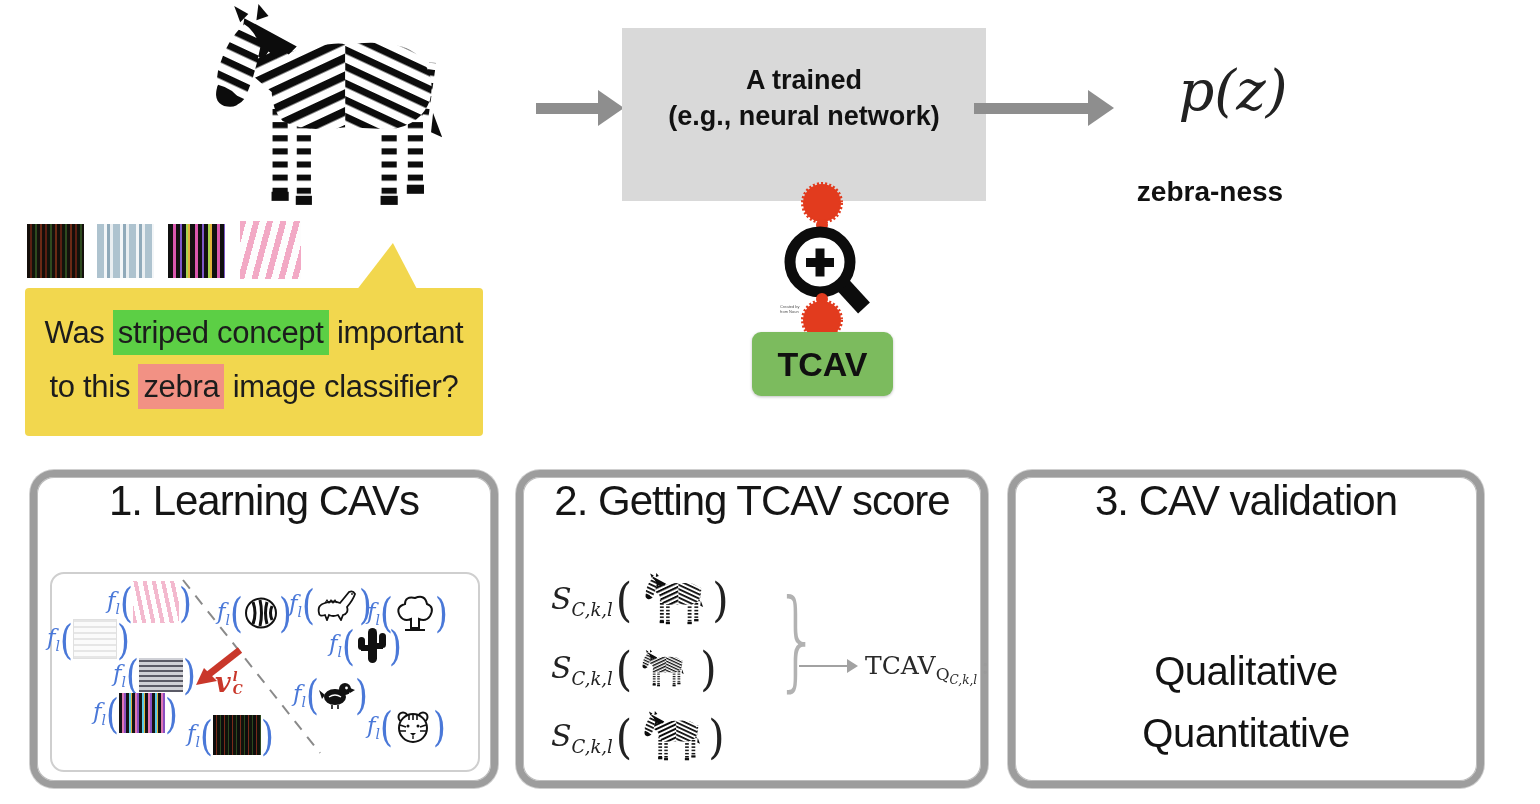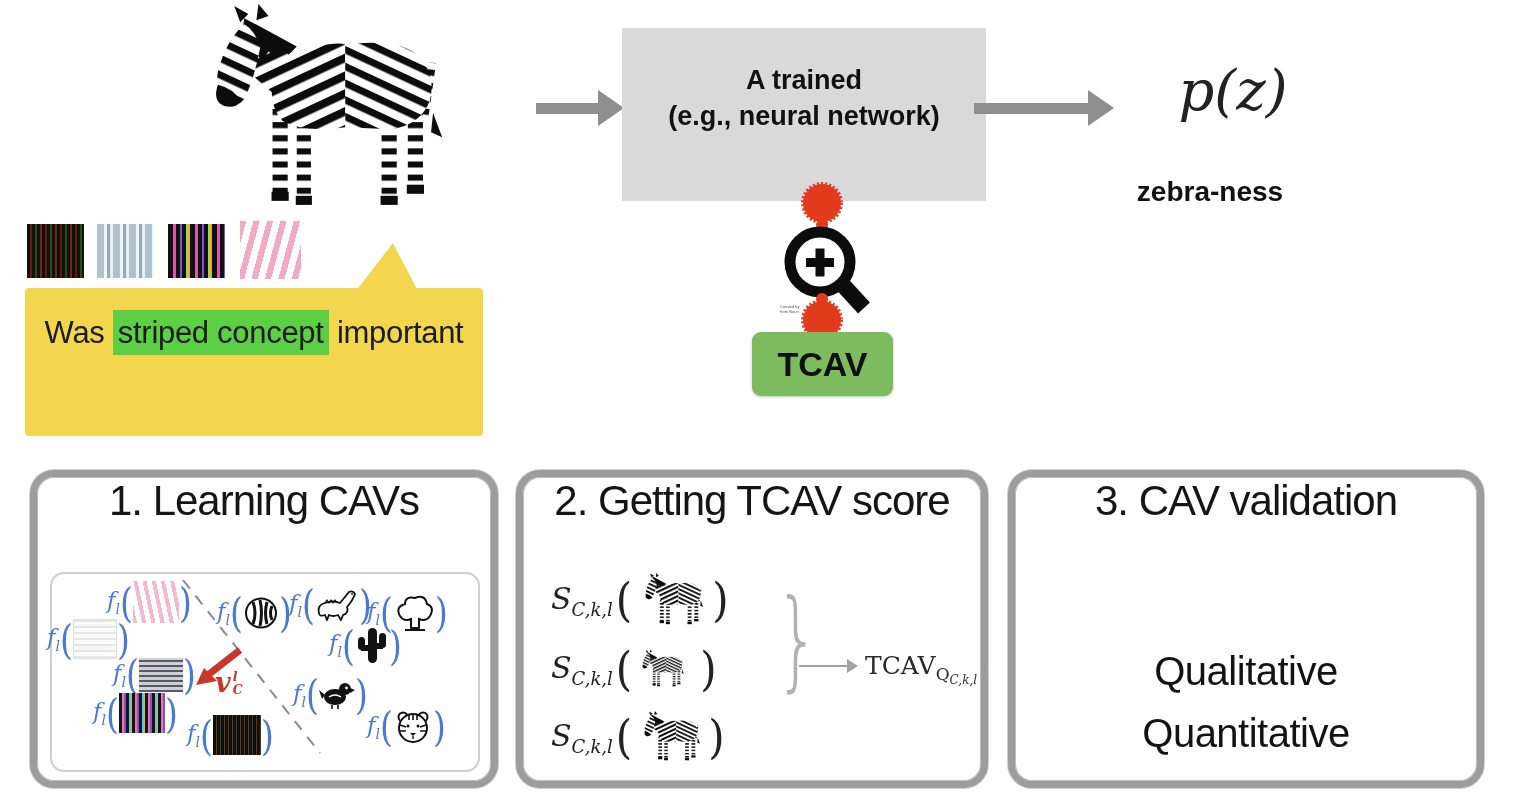--- a/index.html
+++ b/index.html
@@ -130,20 +130,21 @@
 
   <div class="tex tex1"></div>
   <div class="tex tex2"></div>
   <div class="tex tex3"></div>
   <div class="tex tex4"></div>
 
   <div class="bubble-tail"></div>
   <div class="bubble">
     <div class="bubble-text">
       <div><span>Was </span><span class="hl-g">striped concept</span><span> important</span></div>
+      <div><span>to this </span><span class="hl-r">zebra</span><span> image classifier?</span></div>
     </div>
   </div>
 
   <div>
     <div class="shaft" style="left:536px;top:103px;width:64px;height:11px;"></div>
     <div class="ahead" style="left:598px;top:90px;"></div>
   </div>
 
   <div class="model-box">
     <div class="model-text">

